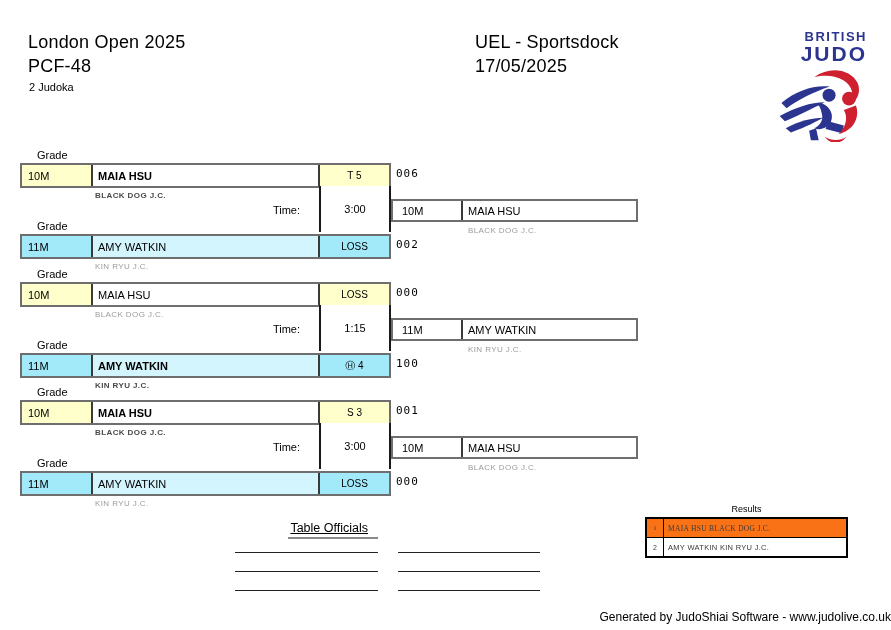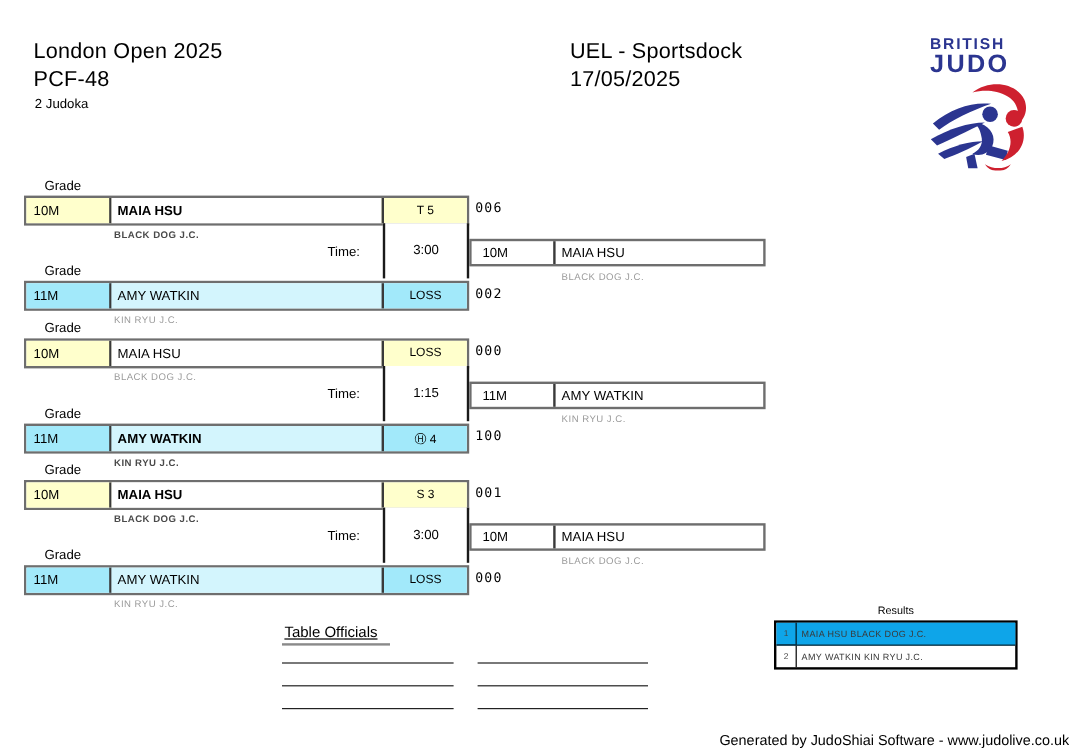--- a/index.html
+++ b/index.html
@@ -5,21 +5,21 @@
   html,body{margin:0;padding:0;background:#fff;}
   .page{position:relative;width:891px;height:630px;background:#fff;
         font-family:"Liberation Sans","DejaVu Sans",sans-serif;color:#000;overflow:hidden;}
   .abs{position:absolute;}
 
   
   .h-title{font-size:18px;letter-spacing:.2px;}
   .h-sub{font-size:11px;}
 
   
-  .logo{width:92px;text-align:left;}
+  .logo{width:92px;text-align:right;}
   .logo .l1{font-size:13px;font-weight:bold;color:#2b3590;letter-spacing:1.5px;line-height:14px;}
   .logo .l2{font-size:21px;font-weight:bold;color:#2b3590;letter-spacing:2px;line-height:20px;}
 
   
   .grade-label{font-size:11px;color:#000;}
   .mrow{position:absolute;left:20px;width:371px;height:25px;border:2px solid #6e6e6e;
         box-sizing:border-box;display:flex;}
   .cell{box-sizing:border-box;display:flex;align-items:center;font-size:11px;}
   .cell.grade{width:71px;padding-left:6px;border-right:2px solid #3a3a3a;}
   .cell.name{flex:1;padding-left:5px;background:#fff;}
@@ -47,21 +47,21 @@
 
   
   .results-title{font-size:9px;text-align:center;}
   .rtable{position:absolute;border:2px solid #000;box-sizing:border-box;}
   .rrow{display:flex;height:18px;border-bottom:1px solid #000;}
   .rrow:last-child{border-bottom:none;}
   .rrank{width:17px;border-right:1px solid #000;display:flex;align-items:center;
          justify-content:center;font-size:7px;color:#444;box-sizing:border-box;}
   .rtext{flex:1;display:flex;align-items:center;padding-left:4px;font-size:7.5px;color:#3a3a3a;
          letter-spacing:.3px;}
-  .rrow.hl .rtext,.rrow.hl{background:#0ea5e9;}
+  .rrow.hl .rtext,.rrow.hl{background:#f97316;font-family:Liberation Serif, serif;}
 
   .footer{position:absolute;left:0;width:891px;text-align:right;font-size:12px;}
 </style>
 </head>
 <body>
 
 <div class="page">
 
   <div class="abs h-title" style="left:28px;top:32px;">London Open 2025</div>
   <div class="abs h-title" style="left:28px;top:56px;">PCF-48</div>
@@ -171,21 +171,21 @@
     <div class="abs grade-label" style="left:37px;top:71px;">Grade</div>
     <div class="mrow row-c" style="top:85px;">
       <div class="cell grade">11M</div>
       <div class="cell name">AMY WATKIN</div>
       <div class="cell score">LOSS</div>
     </div>
     <div class="abs mcode" style="left:396px;top:89px;">000</div>
     <div class="abs club" style="left:95px;top:113px;">KIN RYU J.C.</div>
   </div>
 
-  <div class="abs" style="left:235px;top:518px;width:143px;text-align:left;">
+  <div class="abs" style="left:235px;top:518px;width:143px;text-align:right;">
     <span class="sec-head">Table Officials</span>
   </div>
   <div class="sigline" style="left:235px;top:552px;width:143px;"></div>
   <div class="sigline" style="left:235px;top:571px;width:143px;"></div>
   <div class="sigline" style="left:235px;top:590px;width:143px;"></div>
   <div class="sigline" style="left:398px;top:552px;width:142px;"></div>
   <div class="sigline" style="left:398px;top:571px;width:142px;"></div>
   <div class="sigline" style="left:398px;top:590px;width:142px;"></div>
 
   <div class="abs results-title" style="left:645px;top:504px;width:203px;">Results</div>

